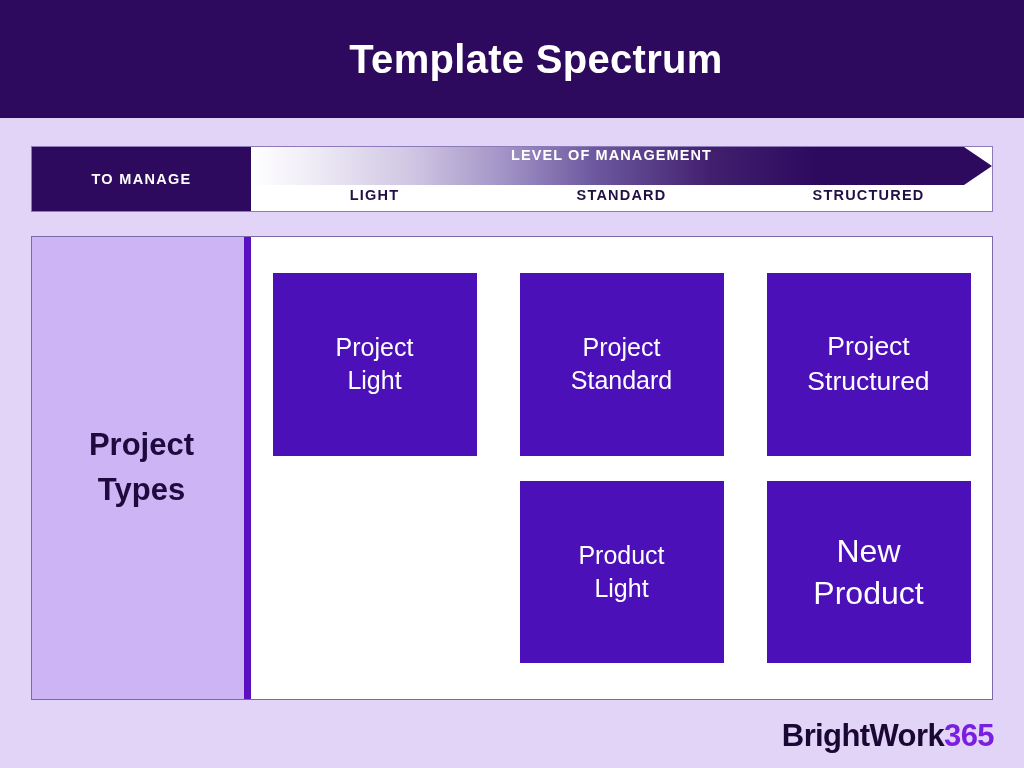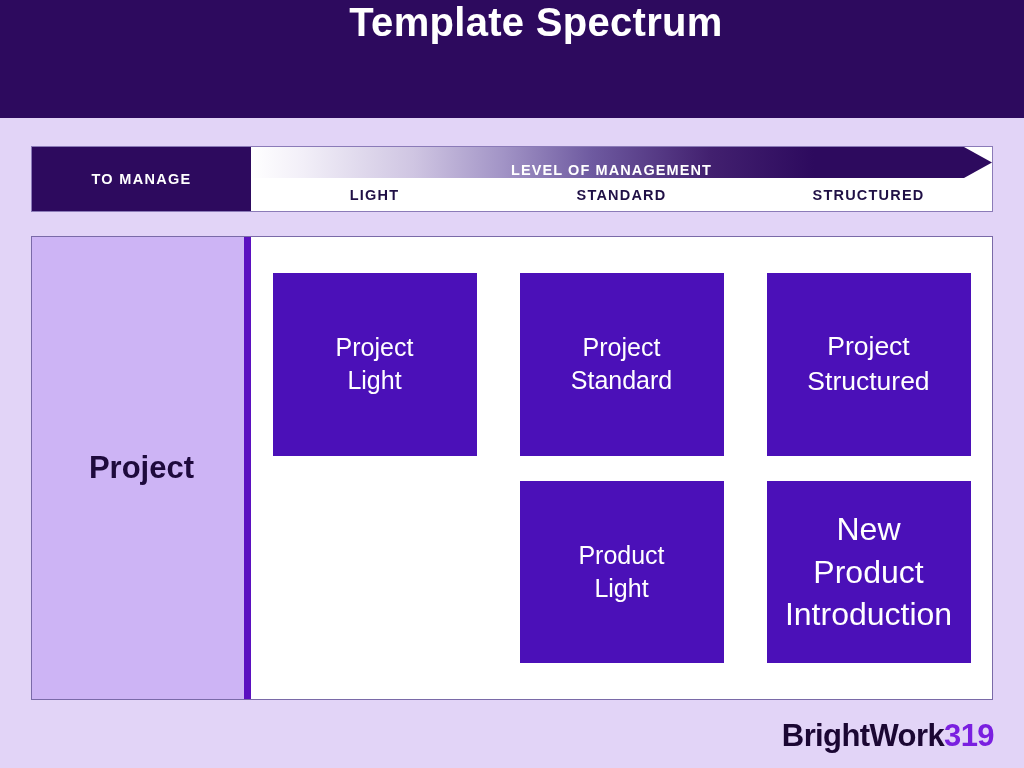--- a/index.html
+++ b/index.html
@@ -17,21 +17,21 @@
   }
 
   
   .header-band {
     position: absolute;
     left: 0; top: 0;
     width: 1024px;
     height: 118px;
     background: #2D0A5E;
     display: flex;
-    align-items: flex-start;
+    align-items: center;
     justify-content: center;
     padding-left: 48px;
   }
   .header-title {
     color: #FFFFFF;
     font-size: 40px;
     font-weight: bold;
     letter-spacing: 0.3px;
     text-align: center;
   }
@@ -66,34 +66,34 @@
   .spectrum-right {
     flex: 1 1 auto;
     position: relative;
     background: #FFFFFF;
     overflow: hidden;
   }
   .gradient-arrow {
     position: absolute;
     left: 0; top: 0;
     width: 100%;
-    height: 31px;
+    height: 38px;
     background: linear-gradient(to right,
         #FFFFFF 0%,
         #F2EFF8 7%,
         #CFC5E2 22%,
         #A294C6 34%,
         #6E5AA0 46%,
         #42206F 62%,
         #2D0A5E 76%,
         #2D0A5E 100%);
     -webkit-clip-path: polygon(0 0, calc(100% - 28px) 0, 100% 50%, calc(100% - 28px) 100%, 0 100%);
     clip-path: polygon(0 0, calc(100% - 28px) 0, 100% 50%, calc(100% - 28px) 100%, 0 100%);
     display: flex;
-    align-items: flex-end;
+    align-items: flex-start;
     justify-content: center;
   }
   .gradient-label {
     color: #FFFFFF;
     font-size: 14.5px;
     font-weight: bold;
     letter-spacing: 1.1px;
     padding-right: 20px;
   }
   .level-labels {
@@ -229,20 +229,21 @@
     </div>
 
   </div>
 </div>
 
 <div class="main-panel">
 
   <div class="types-sidebar">
     <div class="types-label">
       <div>Project</div>
+      <div>Types</div>
     </div>
     <div class="sidebar-divider"></div>
   </div>
 
   <div class="grid-area">
     <div class="tile-grid">
 
       <div class="cell">
         <div class="tile t-light">
           <div>
@@ -281,24 +282,23 @@
             <div>Light</div>
           </div>
         </div>
       </div>
 
       <div class="cell">
         <div class="tile t-npi">
           <div>
             <div>New</div>
             <div>Product</div>
-            <div>Introduction</div>
           </div>
         </div>
       </div>
 
     </div>
   </div>
 </div>
 
 <div class="logo">
-  <span class="logo-brand">BrightWork</span><span class="logo-365">319</span>
+  <span class="logo-brand">BrightWork</span><span class="logo-365">365</span>
 </div>
 
 </body></html>

